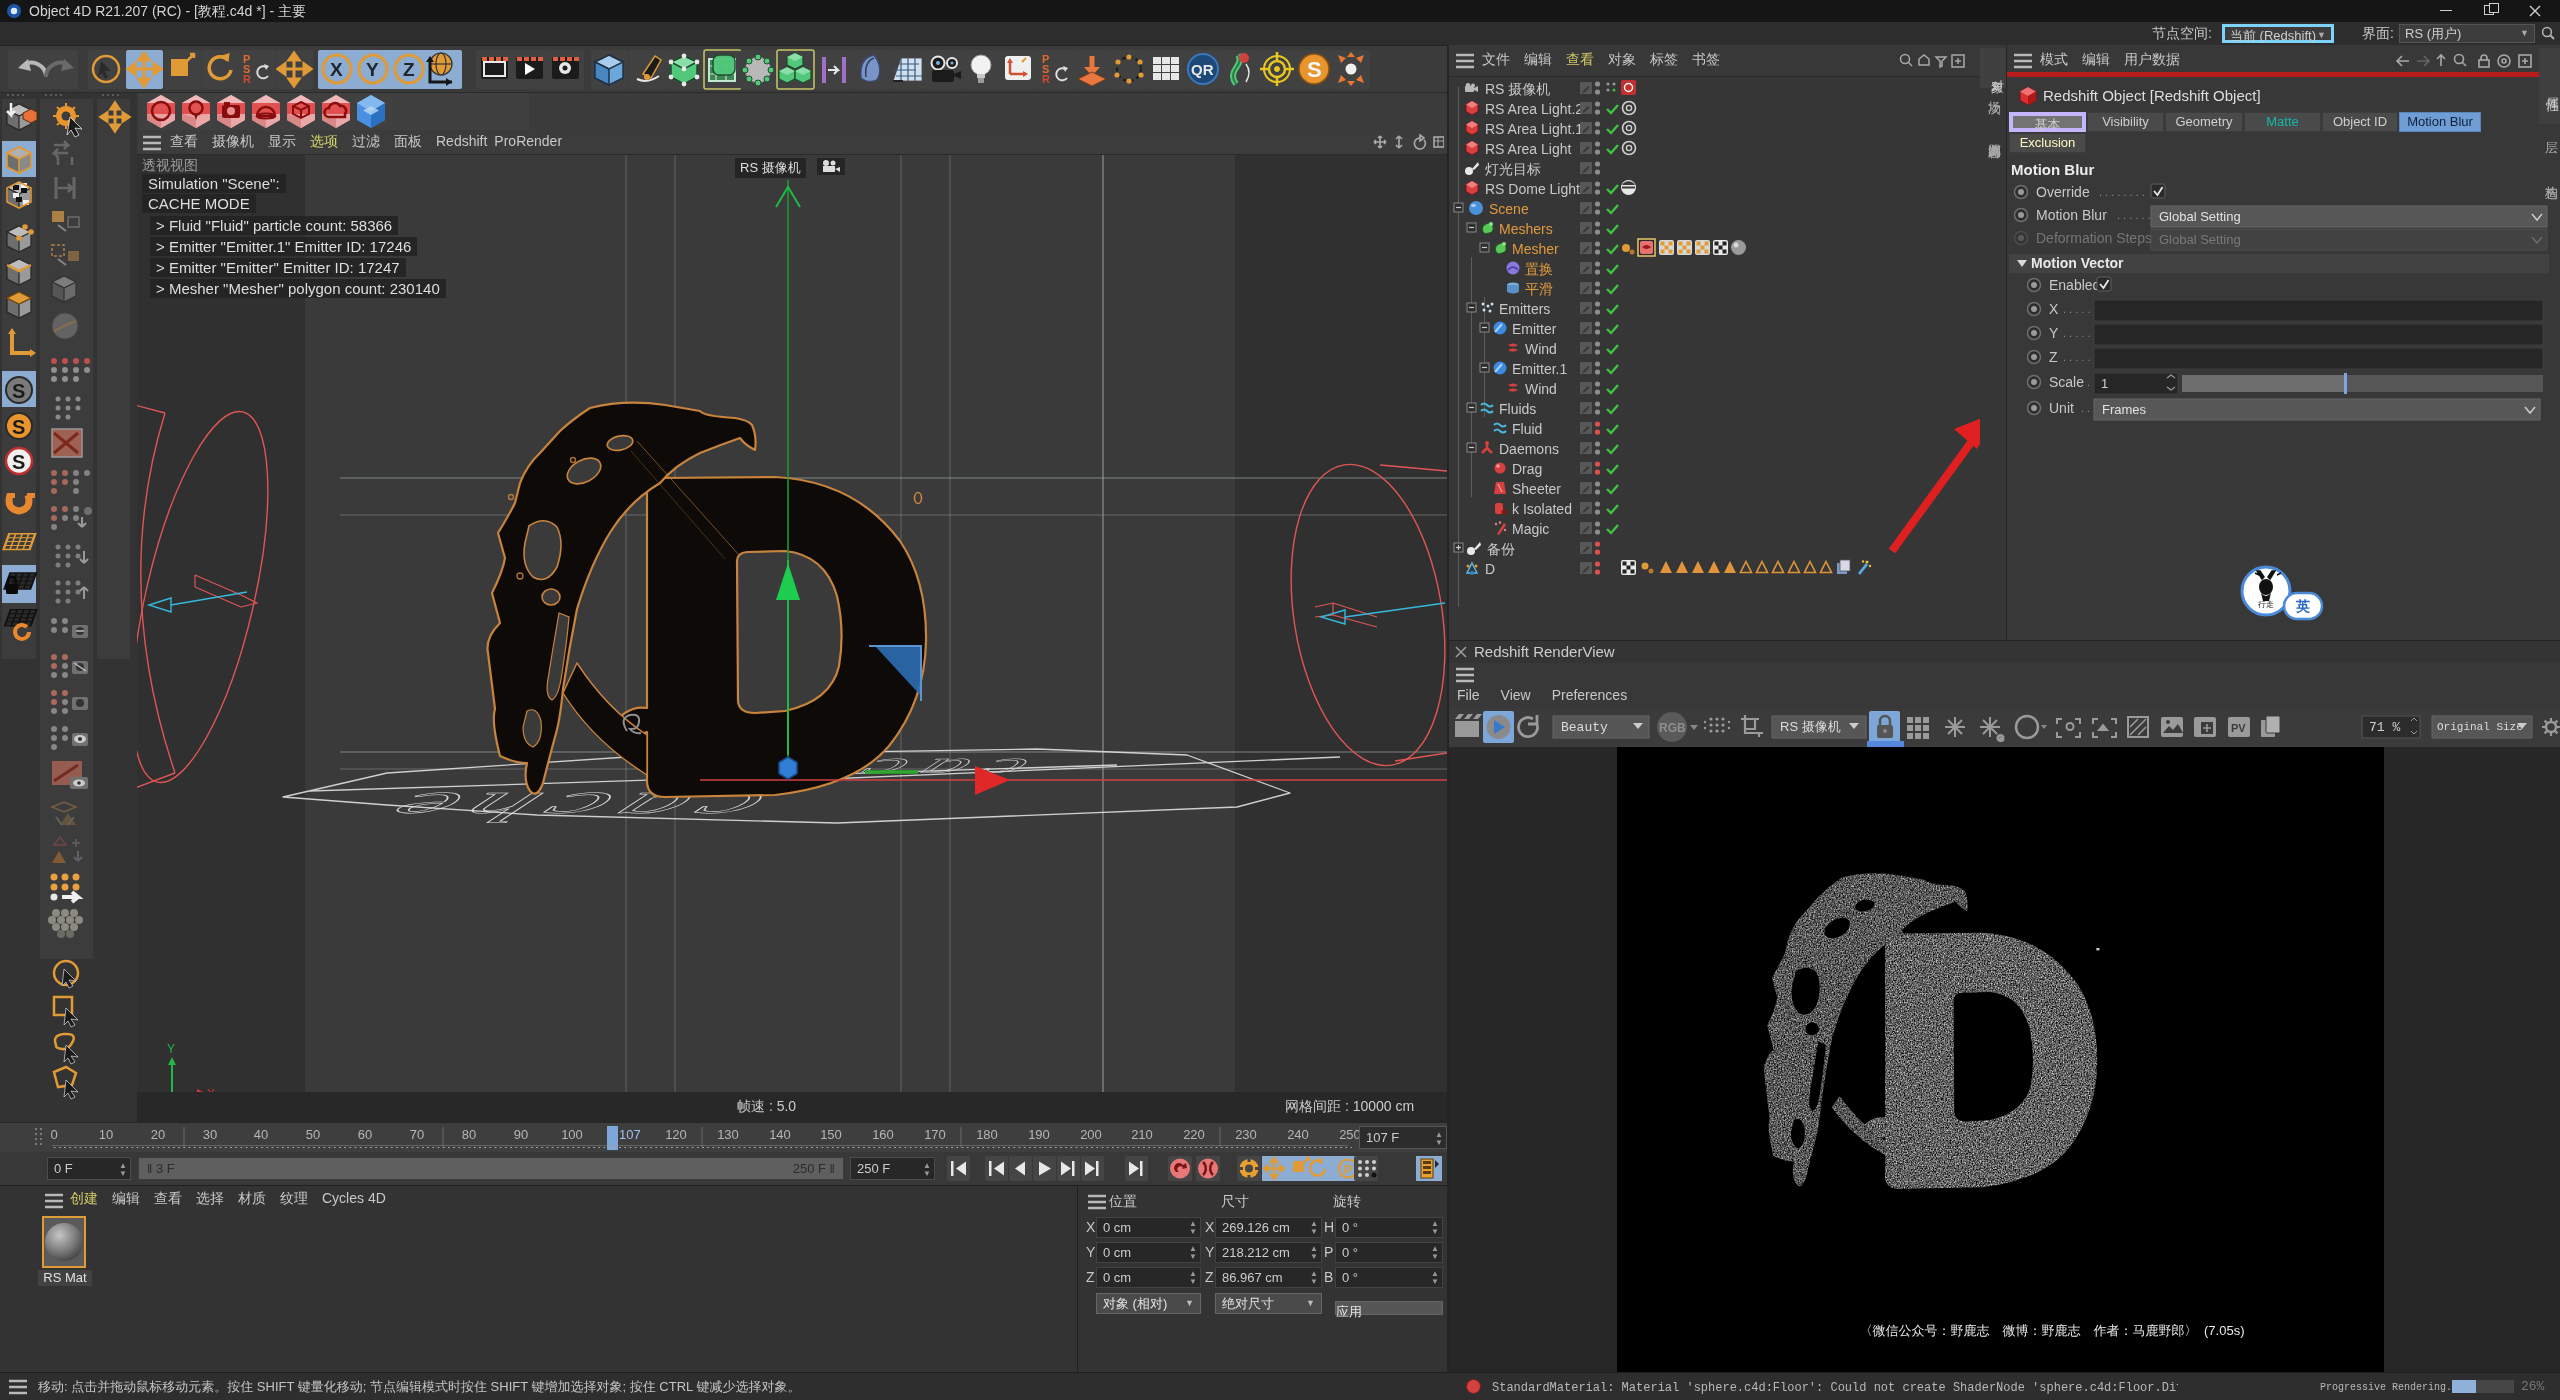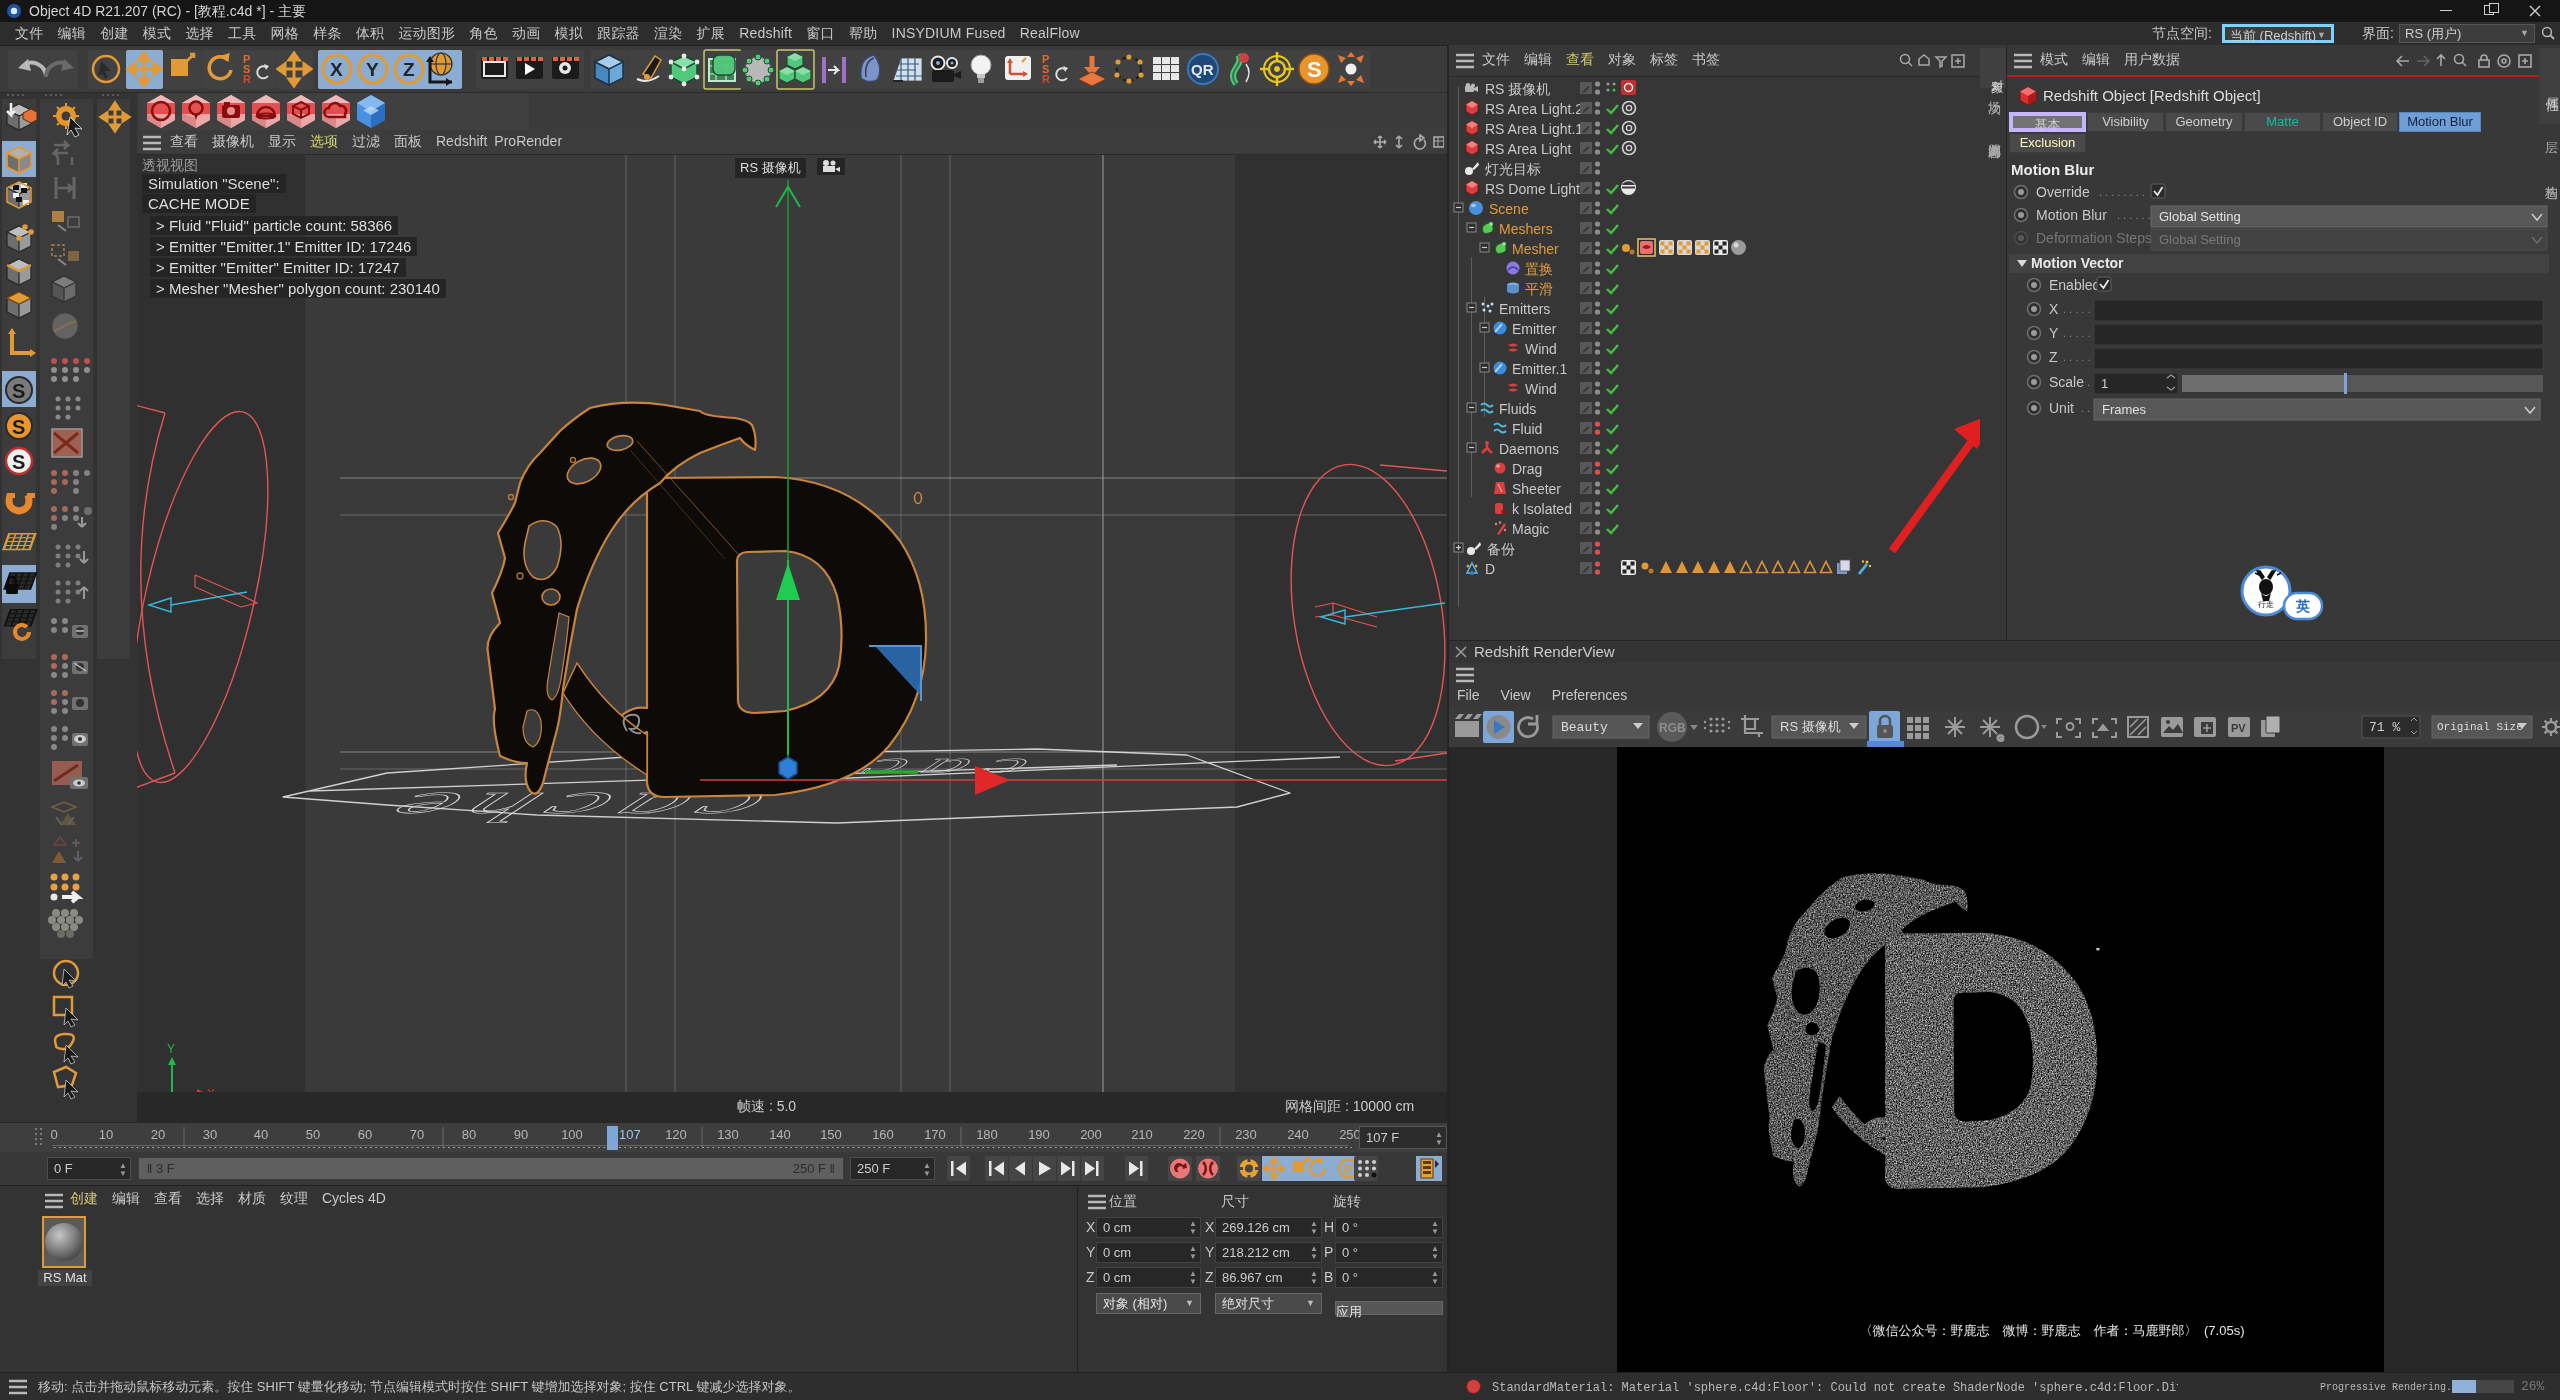--- a/index.html
+++ b/index.html
@@ -23,21 +23,20 @@
   <div class="abs" style="left:29px;top:3px;color:#d4d4d4;font-size:14px">Object 4D R21.207 (RC) - [教程.c4d *] - 主要</div>
   <div class="abs" style="left:2440px;top:10px;width:12px;height:1px;background:#d0d0d0"></div>
   <div class="abs" style="left:2484px;top:5px;width:10px;height:10px;border:1px solid #d0d0d0"></div>
   <div class="abs" style="left:2489px;top:3px;width:10px;height:10px;border:1px solid #d0d0d0;background:#151515"></div>
   <svg class="abs" style="left:2528px;top:4px" width="14" height="14">
       <path d="M2,2L12,12M12,2L2,12" stroke="#d0d0d0" stroke-width="1.4"></path>
     </svg>
 </div>
 
 <div class="abs" style="left:0;top:22px;width:2560px;height:24px;background:#2d2d2d;border-bottom:1px solid #232323">
-  <div class="txt abs" style="left:15px;top:3px;letter-spacing:0.2px">文件 编辑 创建 模式 选择 工具 网格 样条 体积 运动图形 角色 动画 模拟 跟踪器 渲染 扩展 Redshift 窗口 帮助 INSYDIUM Fused RealFlow</div>
   <div class="txt abs" style="left:2152px;top:3px">节点空间:</div>
   <div class="abs" style="left:2222px;top:2px;width:112px;height:19px;background:#3d3d3d;border:3px solid #7dd3fc;color:#cfcfcf;font-size:13px;line-height:17px;padding:0 5px">当前 (Redshift)<span style="float:right;color:#aaa;font-size:9px">▼</span></div>
   <div class="txt abs" style="left:2362px;top:3px">界面:</div>
   <div class="abs" style="left:2399px;top:2px;width:136px;height:19px;background:#3d3d3d;border:1px solid #555;color:#cfcfcf;font-size:13px;line-height:17px;padding:0 5px">RS (用户)<span style="float:right;color:#aaa;font-size:9px">▼</span></div>
   <svg class="abs" style="left:2541px;top:4px" width="15" height="15">
       <circle cx="6" cy="6" r="4.4" fill="none" stroke="#b5b5b5" stroke-width="1.5"></circle>
       <path d="M9.5,9.5L13,13" stroke="#b5b5b5" stroke-width="1.8"></path>
     </svg>
 </div>
 
@@ -1516,21 +1515,21 @@
     </g>
 
     <g>
         <line x1="443" y1="474" x2="531" y2="353" stroke="#e02020" stroke-width="8"></line>
         <path d="M548,335 L505,352 L528,372 Z" fill="#e02020"></path>
       </g>
   </svg>
 </div>
 
 <div id="attrman" class="abs" style="left:2006px;top:45px;width:554px;height:595px;background:#383838;border-left:1px solid #242424;overflow:hidden">
-  <div class="abs" style="left:0;top:0;width:554px;height:32px;background:#383838;border-bottom:2px solid #b91c1c">
+  <div class="abs" style="left:0;top:0;width:554px;height:32px;background:#383838;border-bottom:5px solid #b91c1c">
     <svg class="abs" style="left:6px;top:8px" width="22" height="16">
         <path d="M1,2h18M1,8h18M1,14h18" stroke="#b8b8b8" stroke-width="2.5"></path>
       </svg>
     <div class="txt abs" style="left:33px;top:6px">模式 编辑 用户数据</div>
     <svg class="abs" style="left:388px;top:7px" width="140" height="18" fill="none" stroke="#a8a8a8" stroke-width="1.6">
       <path d="M14,9 H2 m5,-5 l-5,5 5,5"></path>
       <path d="M22,9 h12 m-5,-5 l5,5 -5,5" opacity="0.4"></path>
       <path d="M46,14 V3 m-4,4 l4,-4 4,4"></path>
       <circle cx="64" cy="7" r="4.5"></circle>
         <path d="M67,10l4,4"></path>

